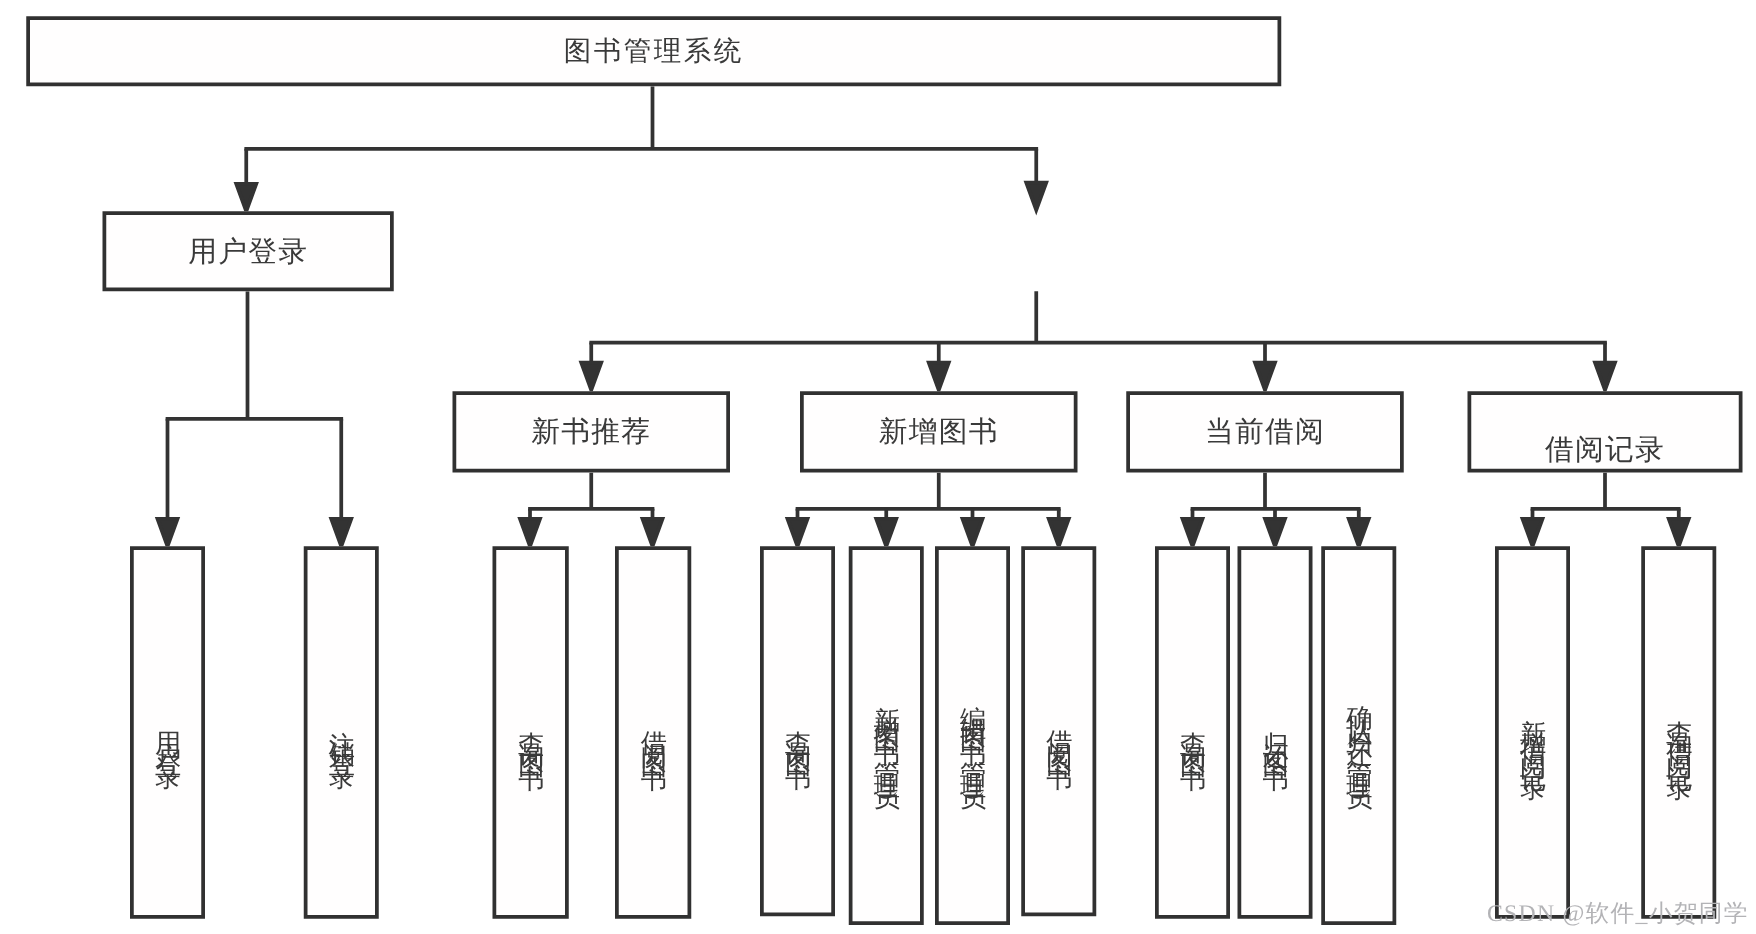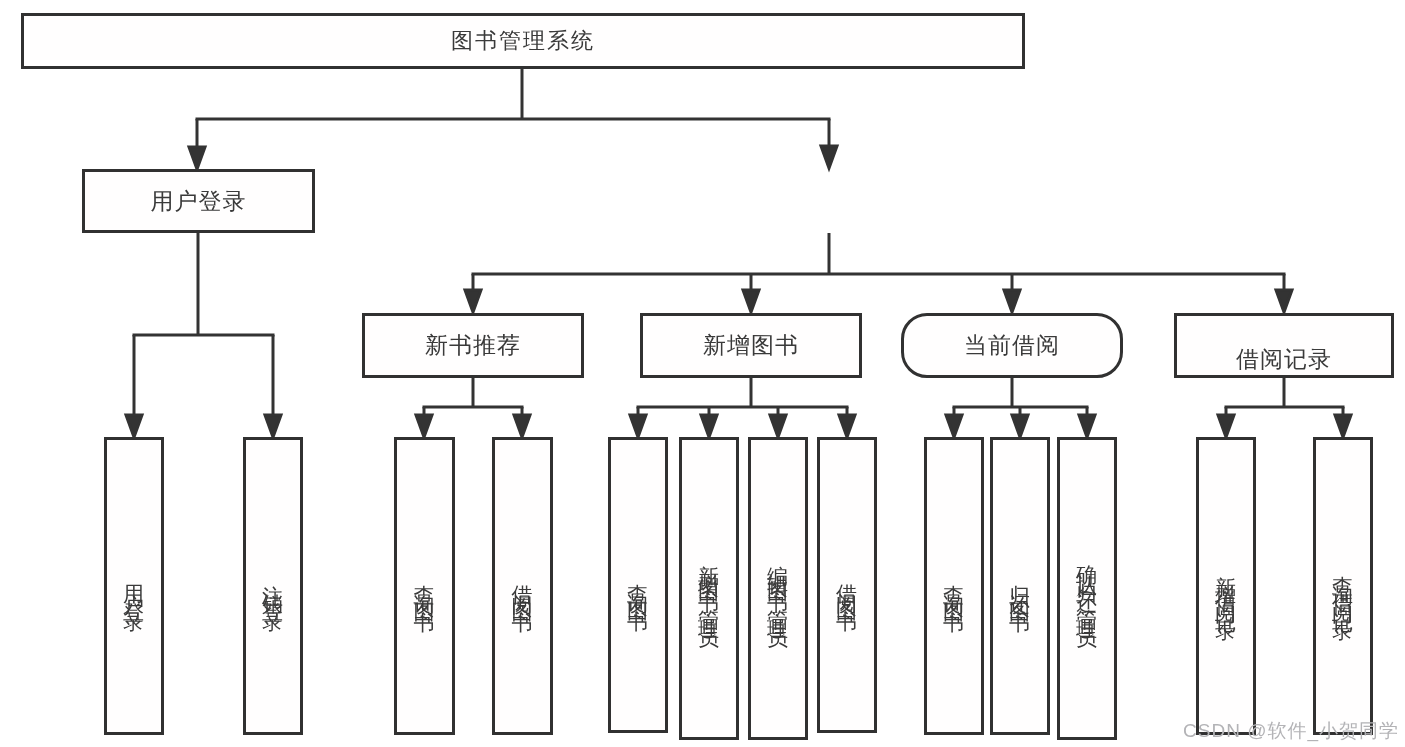--- a/index.html
+++ b/index.html
@@ -37,20 +37,21 @@
     white-space: nowrap;
   }
   .watermark {
     position: absolute;
     right: 6px;
     bottom: 3px;
     font-size: 19px;
     color: #b3b3b6;
     letter-spacing: 1px;
     white-space: nowrap;
+    font-family: Liberation Serif, serif;
   }
 </style>
 </head>
 <body>
 
 <div class="canvas">
 
   <svg class="connector-layer" width="1405" height="747" viewBox="0 0 1405 747" stroke="#333333" stroke-width="3" fill="#333333">
 
     <line x1="522" y1="69" x2="522" y2="119"></line>
@@ -120,21 +121,21 @@
   <div class="box box-h" style="left:82px; top:169px; width:233px; height:64px;">
     <span>用户登录</span>
   </div>
 
   <div class="box box-h" style="left:362px; top:313px; width:222px; height:65px;">
     <span>新书推荐</span>
   </div>
   <div class="box box-h" style="left:640px; top:313px; width:222px; height:65px;">
     <span>新增图书</span>
   </div>
-  <div class="box box-h" style="left:901px; top:313px; width:222px; height:65px;border-radius:26px;">
+  <div class="box box-h" style="left:901px; top:313px; width:222px; height:65px;">
     <span>当前借阅</span>
   </div>
   <div class="box box-h" style="left:1174px; top:313px; width:220px; height:65px;align-items:flex-end;">
     <span>借阅记录</span>
   </div>
 
   <div class="box box-leaf" style="left:104px; top:437px; width:60px; height:298px;">
     <span>用户登录</span>
   </div>
   <div class="box box-leaf" style="left:243px; top:437px; width:60px; height:298px;">

